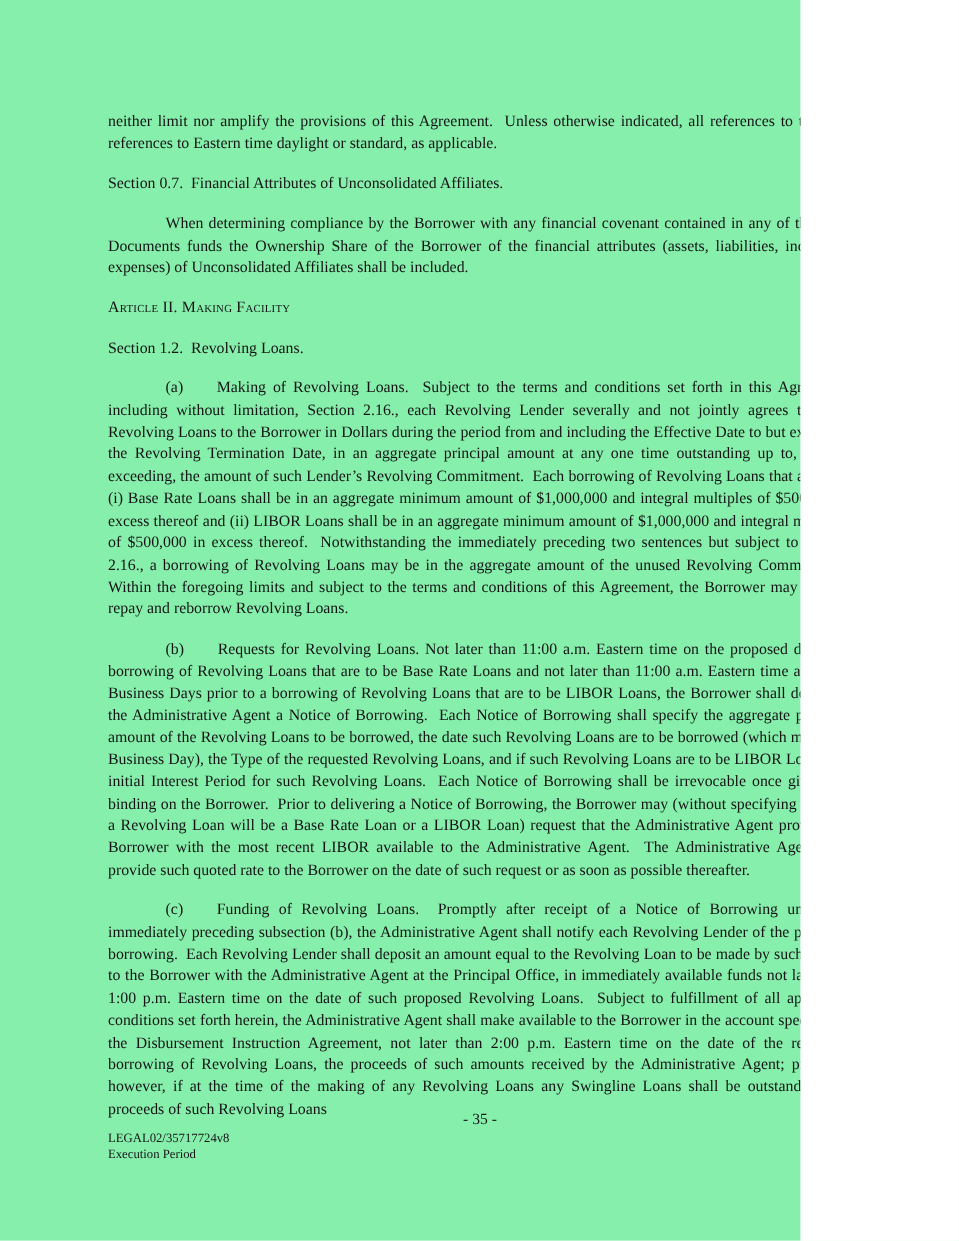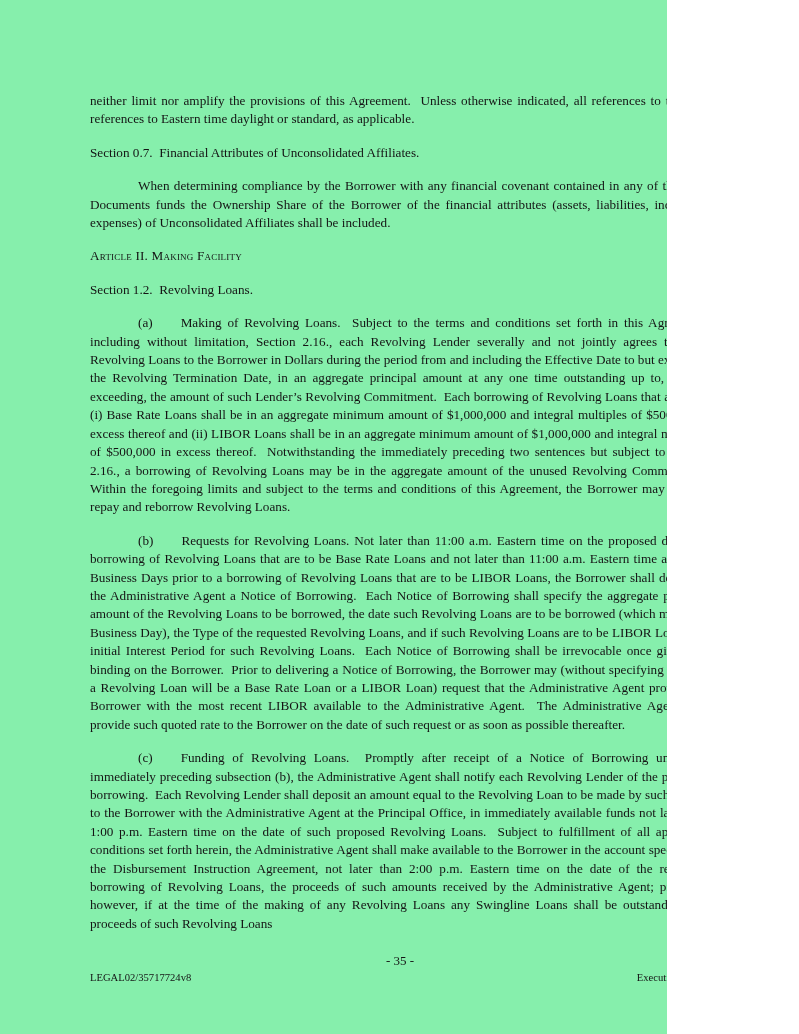--- a/index.html
+++ b/index.html
@@ -38,34 +38,35 @@
     font-variant: small-caps;
     font-size: 14.6px;
     letter-spacing: 0.2px;
   }
   .u { }
   .ptab { display: inline-block; width: 28px; }
   .footer {
     position: absolute;
     left: 90px;
     width: 620px;
-    top: 953px;
+    top: 925px;
   }
   .footer-center {
     text-align: center;
     font-size: 13px;
     line-height: 15px;
   }
   .footer-row {
     display: flex;
     justify-content: space-between;
     align-items: baseline;
     font-size: 10.6px;
     line-height: 13px;
     margin-top: 3px;
+    flex-direction: column;
   }
 </style>
 </head>
 <body>
 
 <div class="page">
   <div class="content">
 
     <p>neither limit nor amplify the provisions of this Agreement.  Unless otherwise indicated, all references to time are references to Eastern time daylight or standard, as applicable.</p>
 

